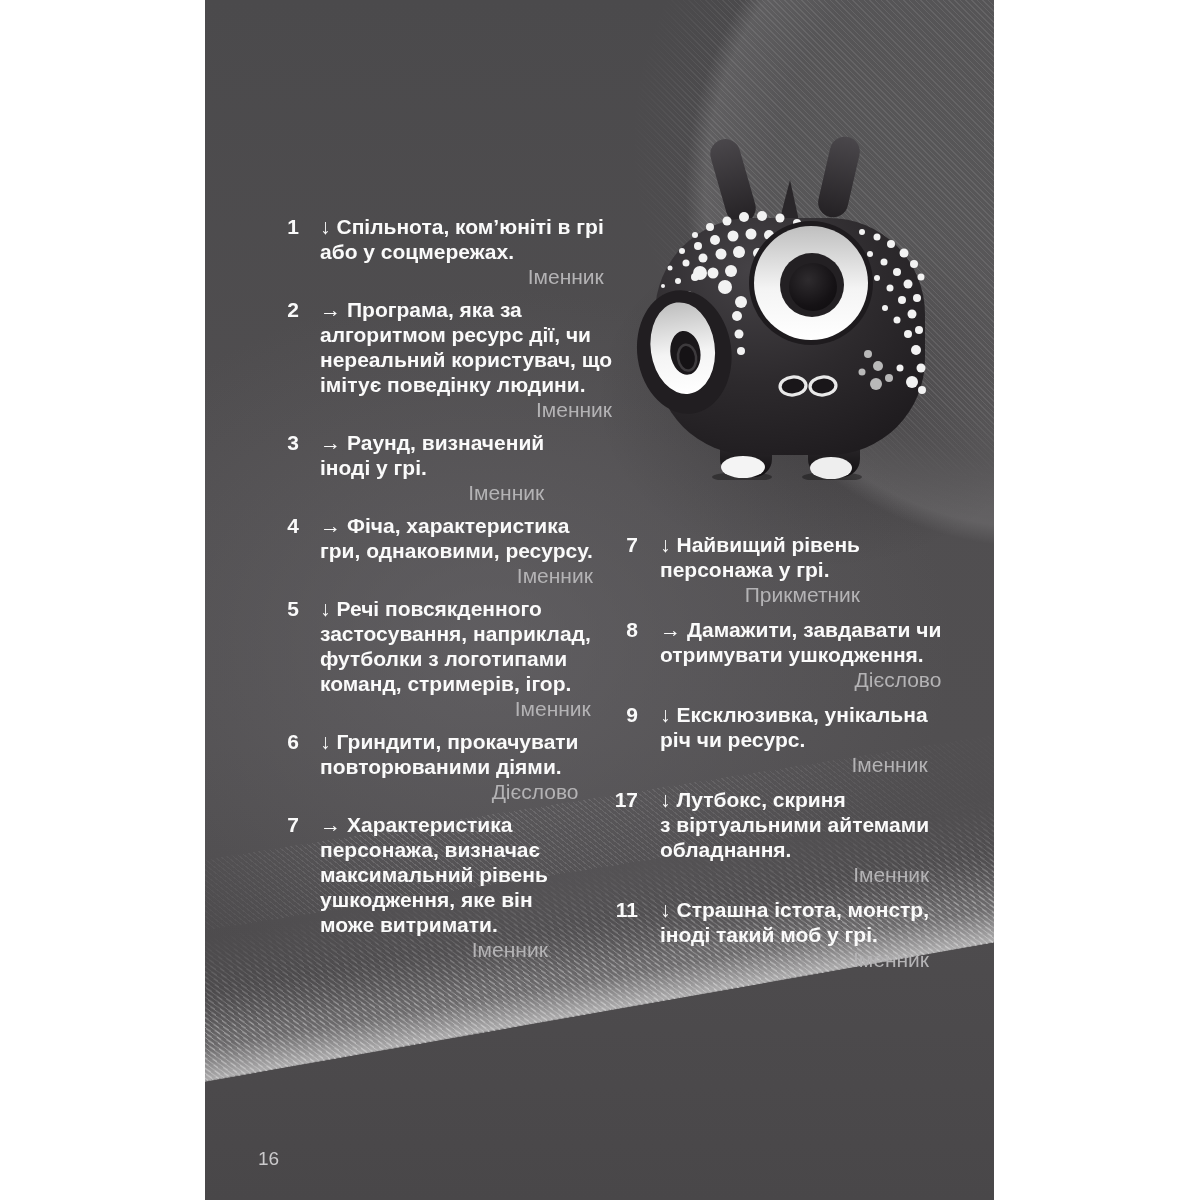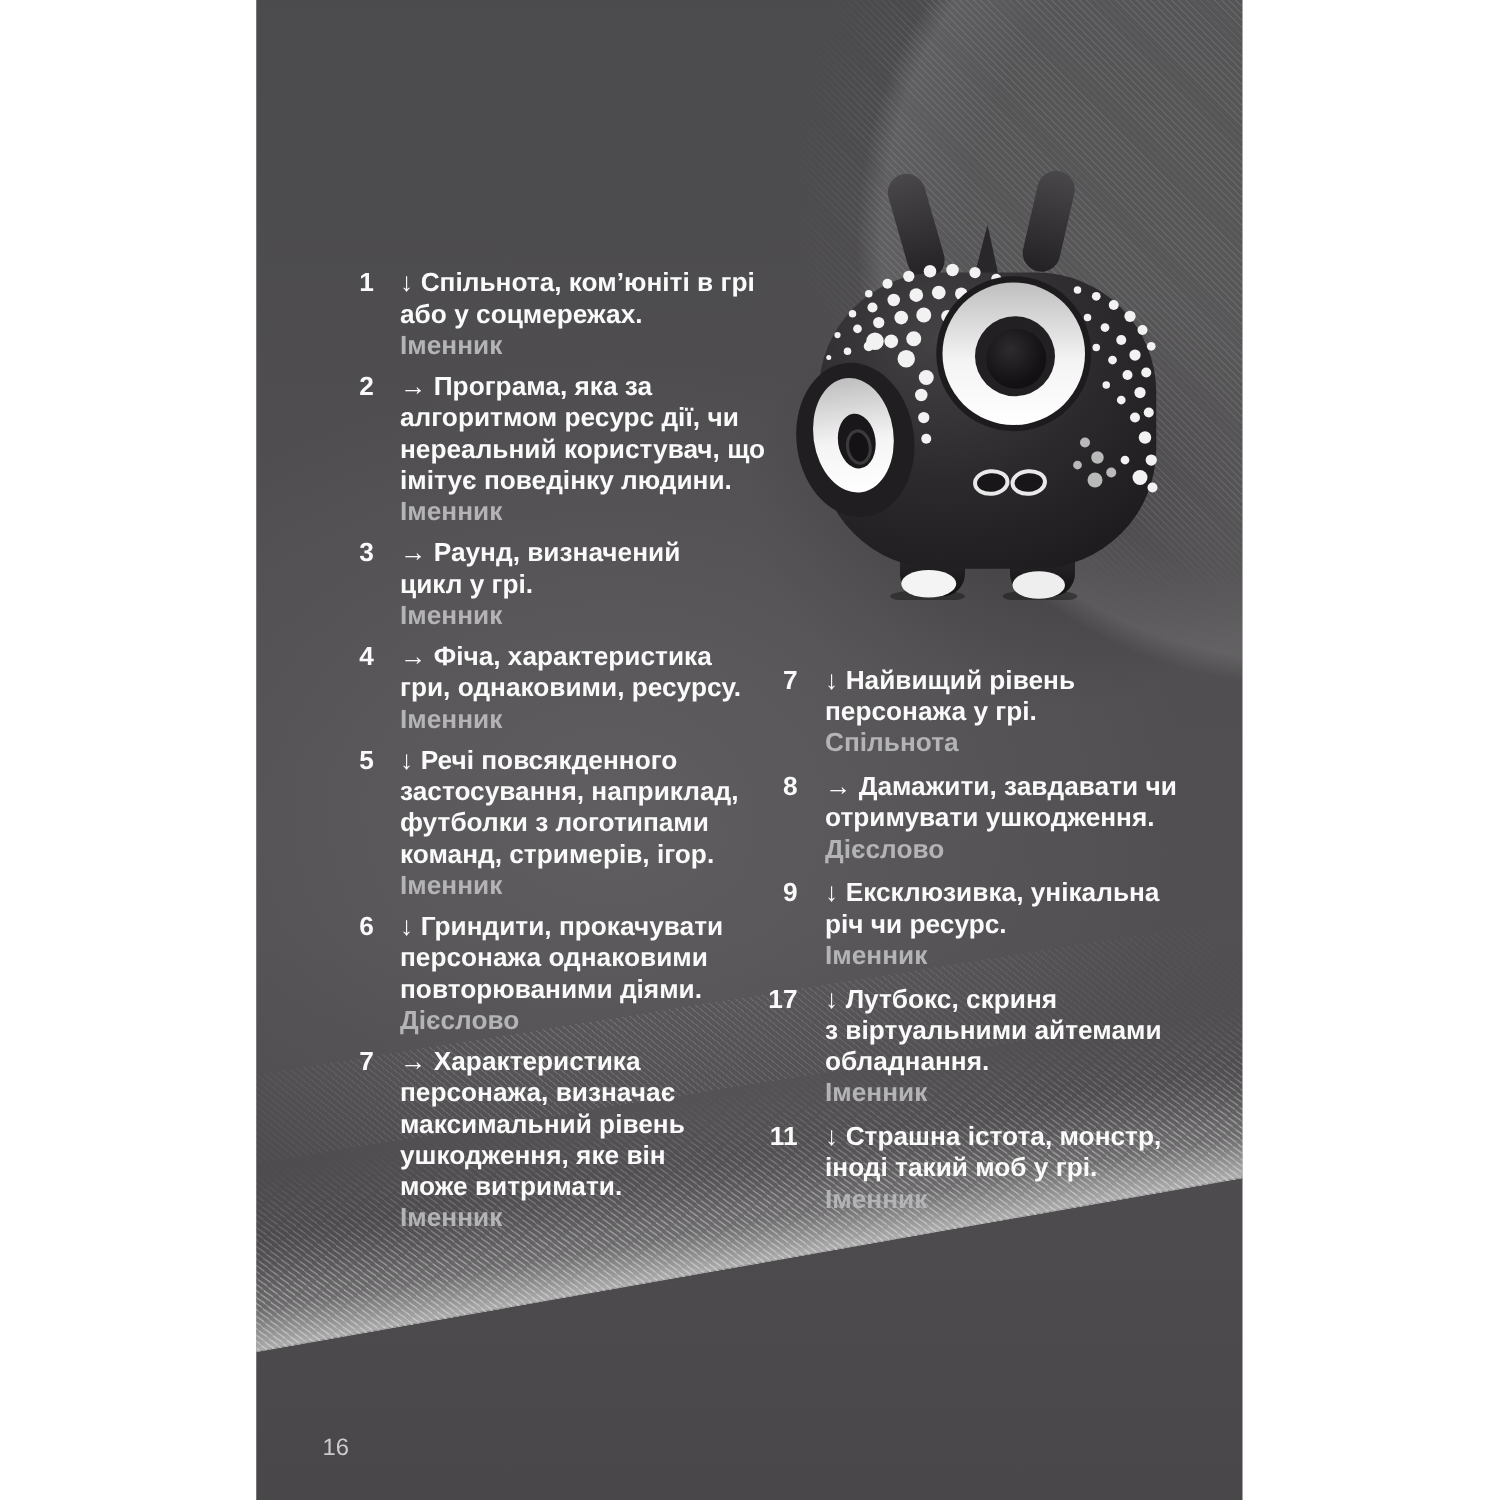--- a/index.html
+++ b/index.html
@@ -46,21 +46,21 @@
   .clues{position:absolute;color:#fafafa;font-size:21px;line-height:25px;font-weight:700;}
   .clues-left{left:70px;top:214px;width:330px;}
   .clues-right{left:395px;top:532px;width:360px;}
   .clue{display:flex;margin:0 0 8px 0;}
   .clues-right .clue{margin-bottom:10px;}
   .clue-num{flex:none;text-align:right;box-sizing:border-box;}
   .clues-left .clue-num{width:45px;padding-right:21px;}
   .clues-right .clue-num{width:60px;padding-right:22px;}
   .clue-line{white-space:nowrap;}
   .arrow{display:inline-block;margin-right:6px;}
-  .clue-pos{font-weight:700;color:#b4b3b5;}
+  .clue-pos{font-weight:400;color:#b4b3b5;text-align:right;}
   
   .page-num{
     position:absolute;left:53px;top:1148px;font-size:19px;line-height:22px;
     color:#cbcacc;font-weight:400;
   }
   
   .creature{position:absolute;left:425px;top:120px;width:340px;height:360px;}
 </style>
 </head>
 <body>
@@ -224,21 +224,21 @@
           <div class="clue-line">алгоритмом ресурс дії, чи</div>
           <div class="clue-line">нереальний користувач, що</div>
           <div class="clue-line">імітує поведінку людини.</div>
           <div class="clue-pos">Іменник</div>
         </div>
       </div>
       <div class="clue">
         <div class="clue-num">3</div>
         <div class="clue-body">
           <div class="clue-line"><span class="arrow">→</span>Раунд, визначений</div>
-          <div class="clue-line">цикл у грі.</div>
+          <div class="clue-line">іноді у грі.</div>
           <div class="clue-pos">Іменник</div>
         </div>
       </div>
       <div class="clue">
         <div class="clue-num">4</div>
         <div class="clue-body">
           <div class="clue-line"><span class="arrow">→</span>Фіча, характеристика</div>
           <div class="clue-line">гри, однаковими, ресурсу.</div>
           <div class="clue-pos">Іменник</div>
         </div>
@@ -250,21 +250,20 @@
           <div class="clue-line">застосування, наприклад,</div>
           <div class="clue-line">футболки з логотипами</div>
           <div class="clue-line">команд, стримерів, ігор.</div>
           <div class="clue-pos">Іменник</div>
         </div>
       </div>
       <div class="clue">
         <div class="clue-num">6</div>
         <div class="clue-body">
           <div class="clue-line"><span class="arrow">↓</span>Гриндити, прокачувати</div>
-          <div class="clue-line">персонажа однаковими</div>
           <div class="clue-line">повторюваними діями.</div>
           <div class="clue-pos">Дієслово</div>
         </div>
       </div>
       <div class="clue">
         <div class="clue-num">7</div>
         <div class="clue-body">
           <div class="clue-line"><span class="arrow">→</span>Характеристика</div>
           <div class="clue-line">персонажа, визначає</div>
           <div class="clue-line">максимальний рівень</div>
@@ -274,21 +273,21 @@
         </div>
       </div>
     </div>
 
   <div class="clues clues-right">
       <div class="clue">
         <div class="clue-num">7</div>
         <div class="clue-body">
           <div class="clue-line"><span class="arrow">↓</span>Найвищий рівень</div>
           <div class="clue-line">персонажа у грі.</div>
-          <div class="clue-pos">Спільнота</div>
+          <div class="clue-pos">Прикметник</div>
         </div>
       </div>
       <div class="clue">
         <div class="clue-num">8</div>
         <div class="clue-body">
           <div class="clue-line"><span class="arrow">→</span>Дамажити, завдавати чи</div>
           <div class="clue-line">отримувати ушкодження.</div>
           <div class="clue-pos">Дієслово</div>
         </div>
       </div>

